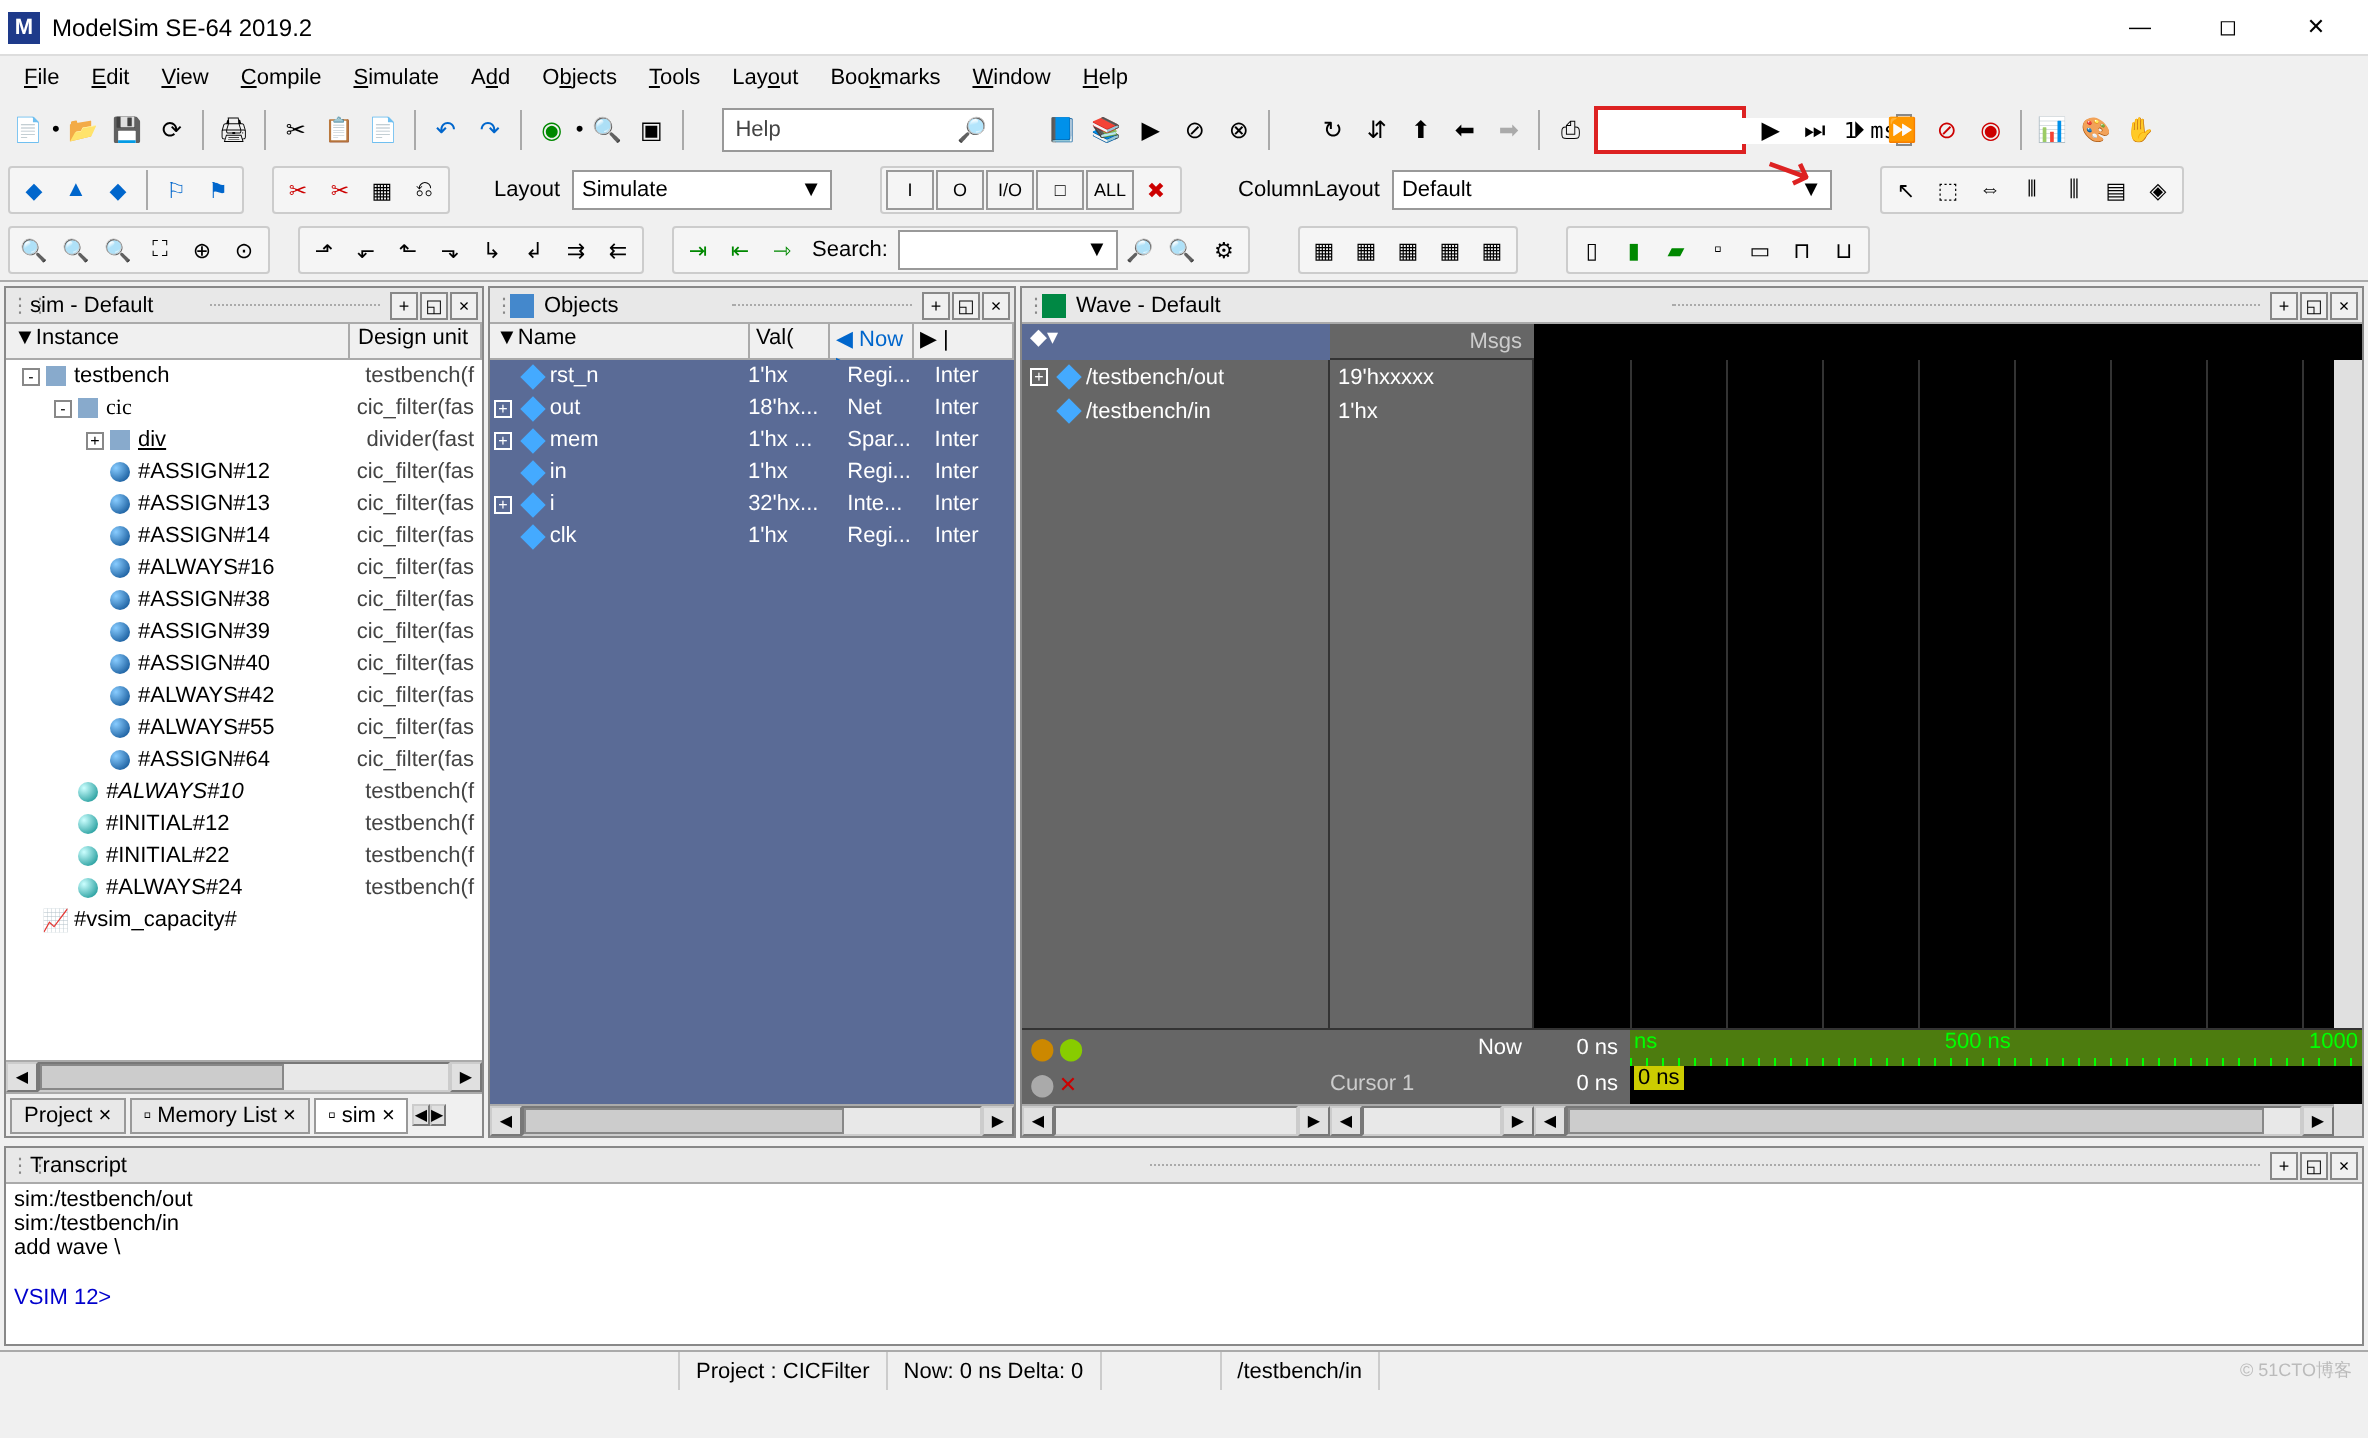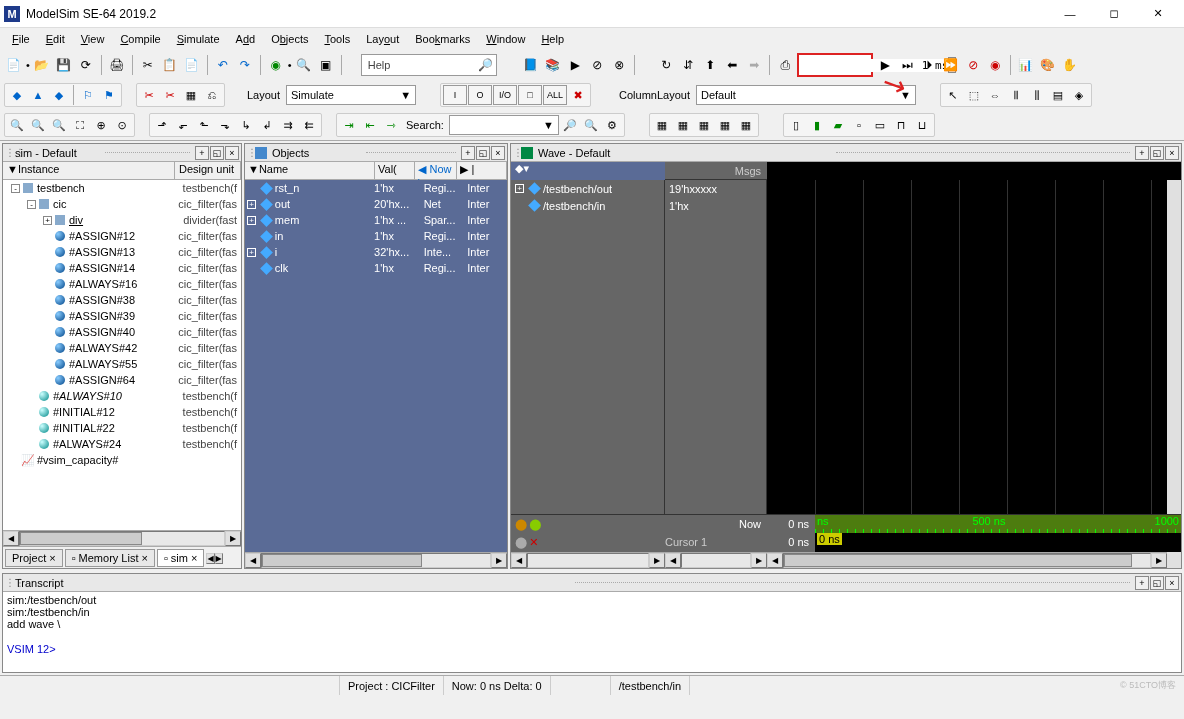--- a/index.html
+++ b/index.html
@@ -396,21 +396,21 @@
           </span>
           <span class="tree-label" style="width: 164px;">testbench</span>
           <span class="tree-unit">testbench(f</span>
         </div>
         <div class="tree-row">
           <span class="tree-indent" style="width: 24px;"></span>
           <span class="tree-toggle">-</span>
           <span class="tree-icon">
             <span class="box-icon"></span>
           </span>
-          <span class="tree-label" style="width: 148px;">cic</span>
+          <span class="tree-label" style="width: 148px; font-family: Liberation Serif, serif;">cic</span>
           <span class="tree-unit">cic_filter(fas</span>
         </div>
         <div class="tree-row">
           <span class="tree-indent" style="width: 40px;"></span>
           <span class="tree-toggle">+</span>
           <span class="tree-icon">
             <span class="box-icon"></span>
           </span>
           <span class="tree-label" style="width: 132px; text-decoration: underline;">div</span>
           <span class="tree-unit">divider(fast</span>
@@ -599,21 +599,21 @@
           <span class="diamond"></span>
           <span class="obj-name">rst_n</span>
           <span class="obj-val">1'hx</span>
           <span class="obj-kind">Regi...</span>
           <span class="obj-mode">Inter</span>
         </div>
         <div class="obj-row">
           <span class="tree-toggle">+</span>
           <span class="diamond"></span>
           <span class="obj-name">out</span>
-          <span class="obj-val">20'hx...</span>
+          <span class="obj-val">18'hx...</span>
           <span class="obj-kind">Net</span>
           <span class="obj-mode">Inter</span>
         </div>
         <div class="obj-row">
           <span class="tree-toggle">+</span>
           <span class="diamond"></span>
           <span class="obj-name">mem</span>
           <span class="obj-val">1'hx ...</span>
           <span class="obj-kind">Spar...</span>
           <span class="obj-mode">Inter</span>

